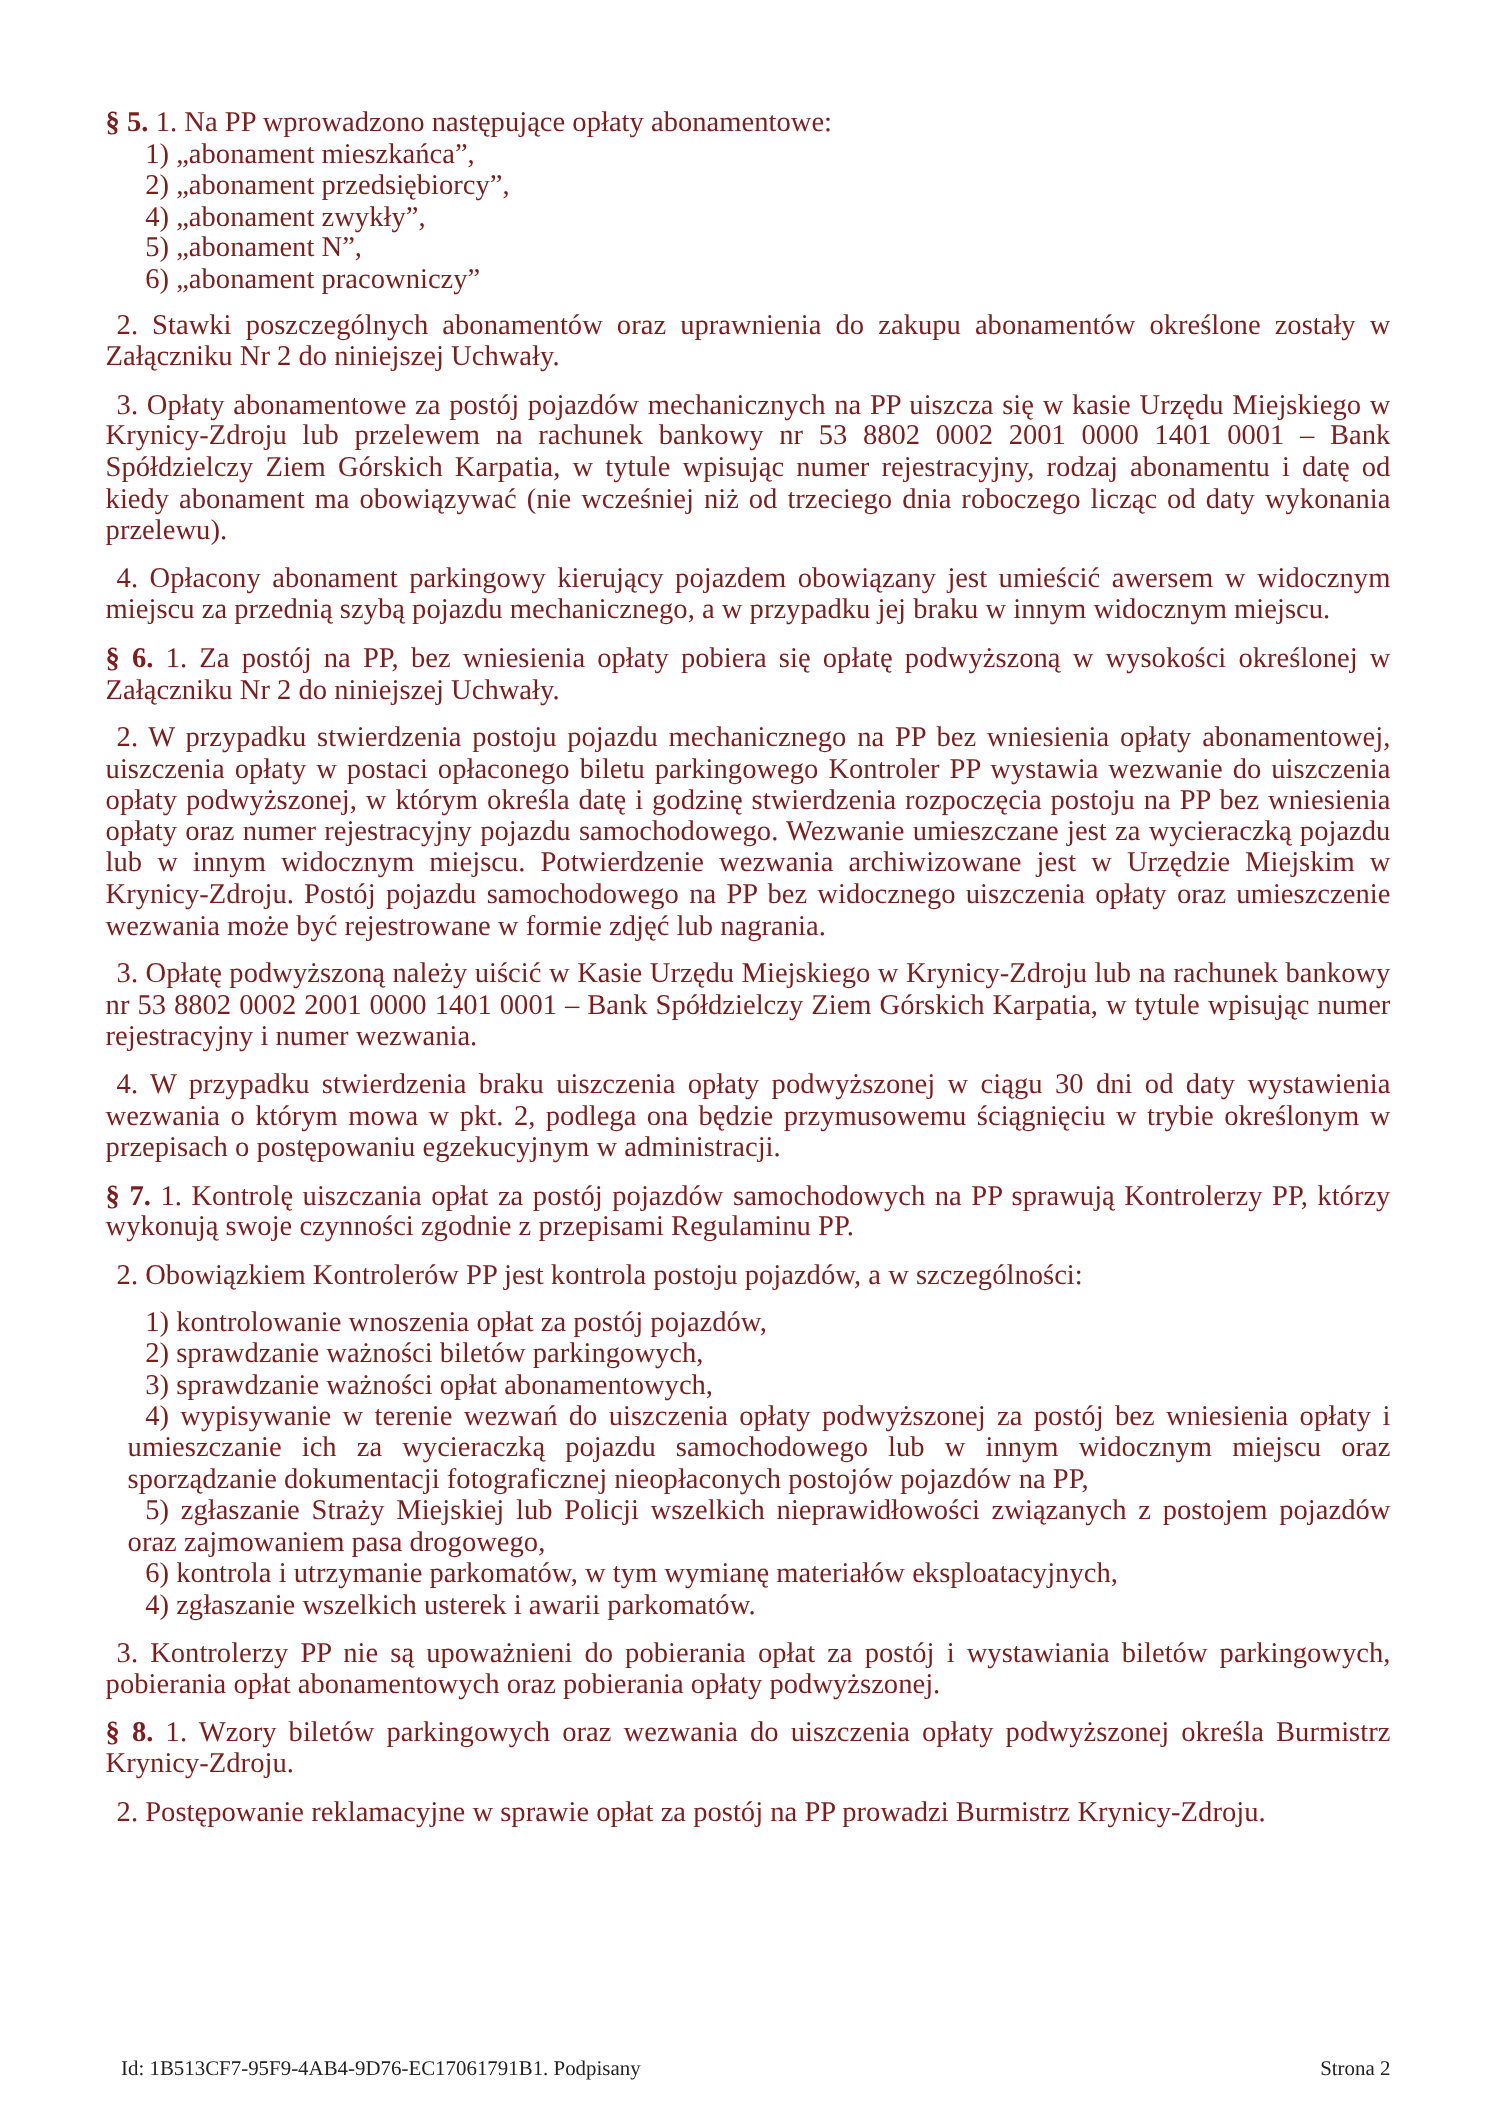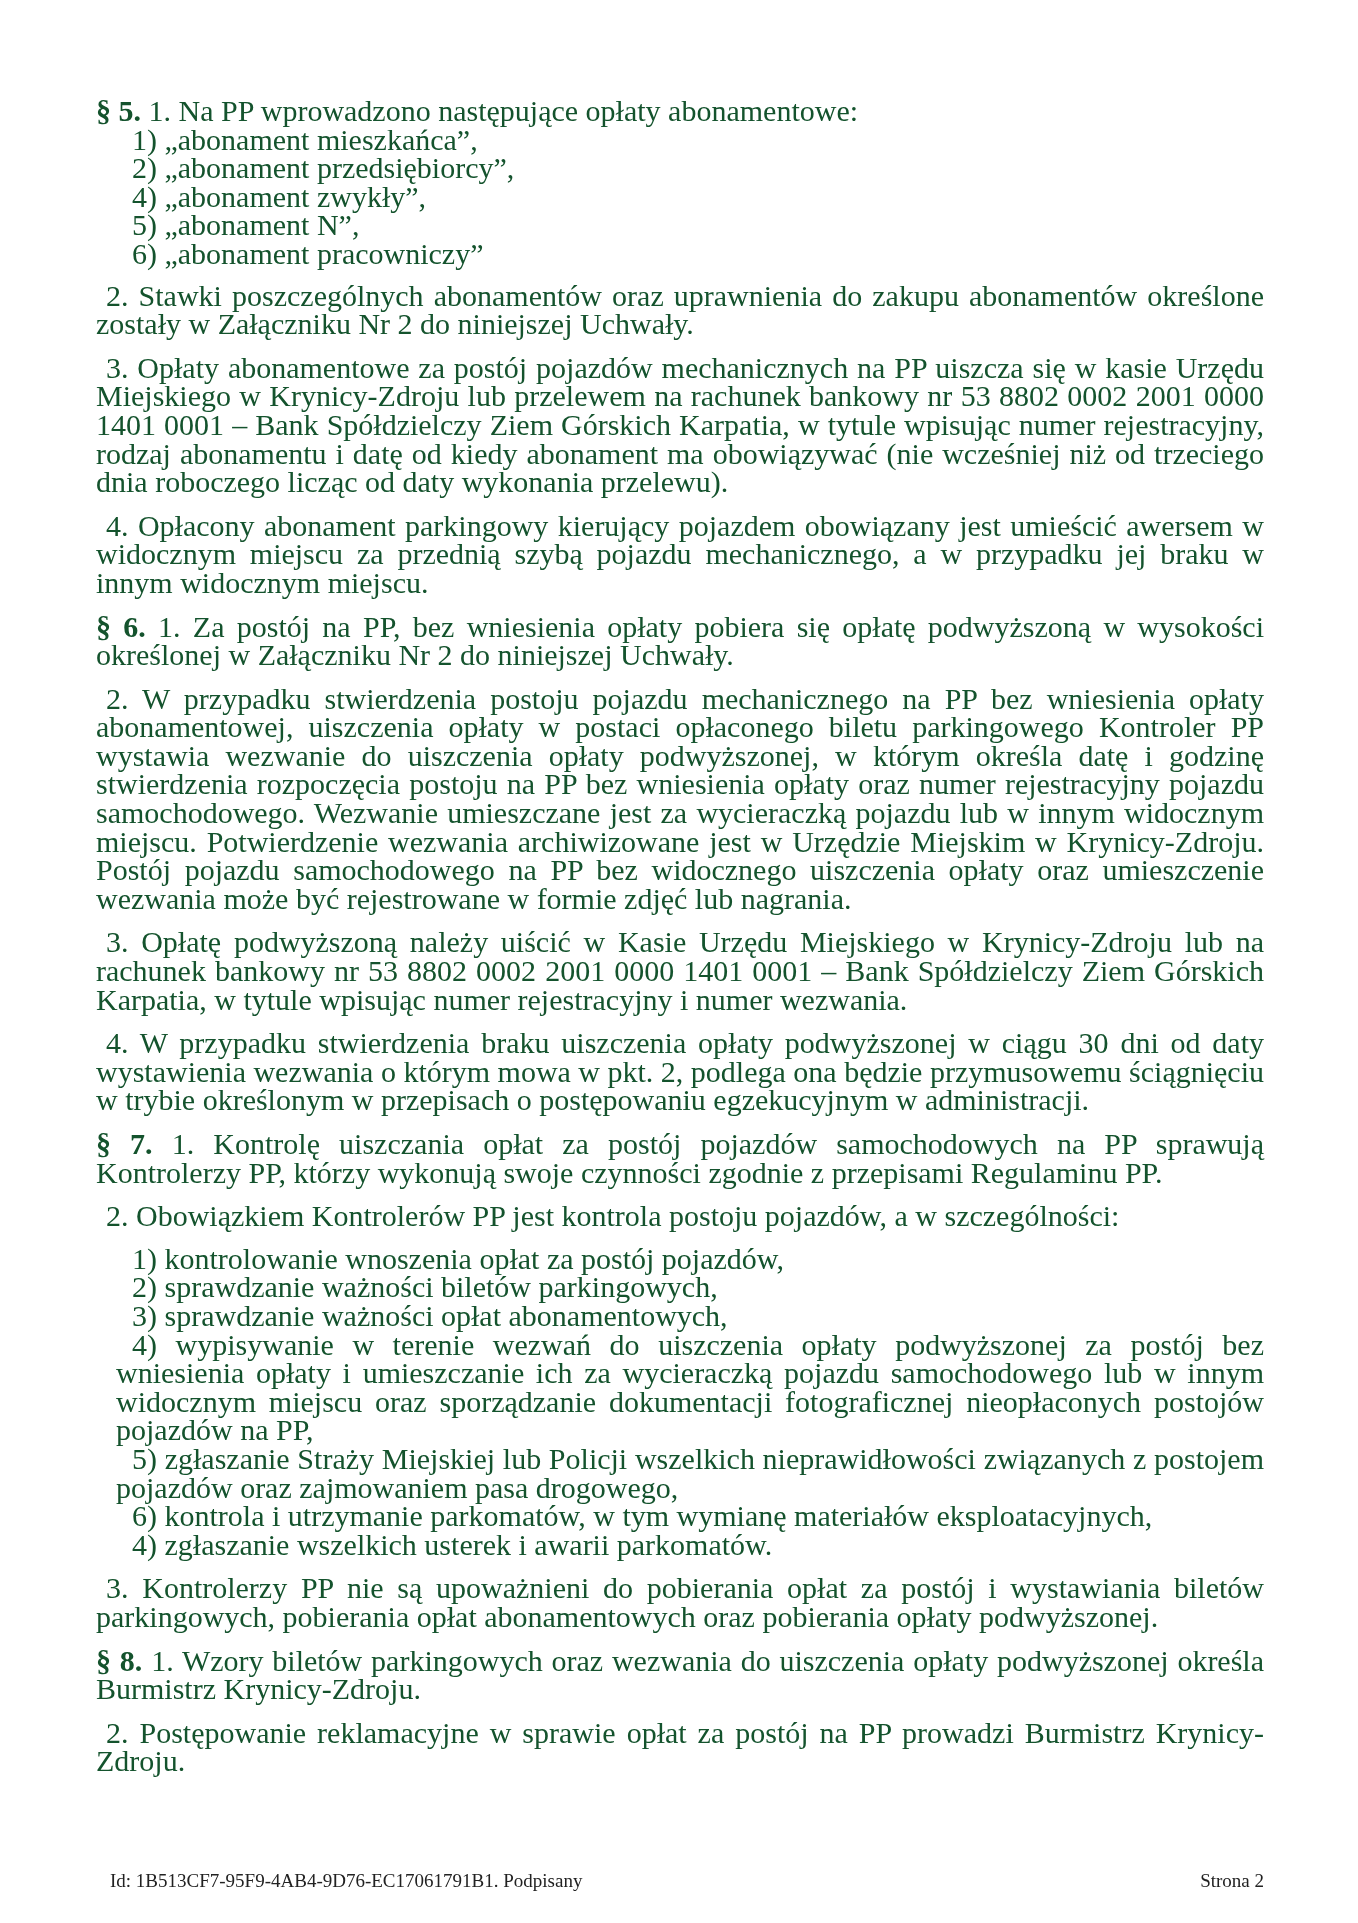--- a/index.html
+++ b/index.html
@@ -1,20 +1,20 @@
 <!DOCTYPE html>
 <html><head>
 <meta charset="utf-8">
 <style>
   html, body { margin: 0; padding: 0; background: #ffffff; }
   body { width: 1358px; height: 1923px; position: relative; overflow: hidden; }
   .page {
     position: absolute; left: 96px; top: 97px; width: 1168px;
     font-family: "Liberation Serif", "DejaVu Serif", serif;
-    font-size: 30px; line-height: 28.6px; color: #14532d;
+    font-size: 26px; line-height: 28.6px; color: #7f1d1d;
   }
   .para { margin: 0 0 15px 0; text-align: justify; text-align-last: left; }
   .para.first-indent { text-indent: 10px; }
   .sec { font-weight: bold; }
   .list { margin: 0; padding: 0; list-style: none; }
   .list li { padding-left: 36px; text-align: right; }
   .list.ctrl li { padding-left: 20px; text-indent: 16px; text-align: justify; text-align-last: left; }
   .list.ctrl { margin-top: 14px; }
   .footer {
     position: absolute; top: 1870px; left: 110px; width: 1154px;

